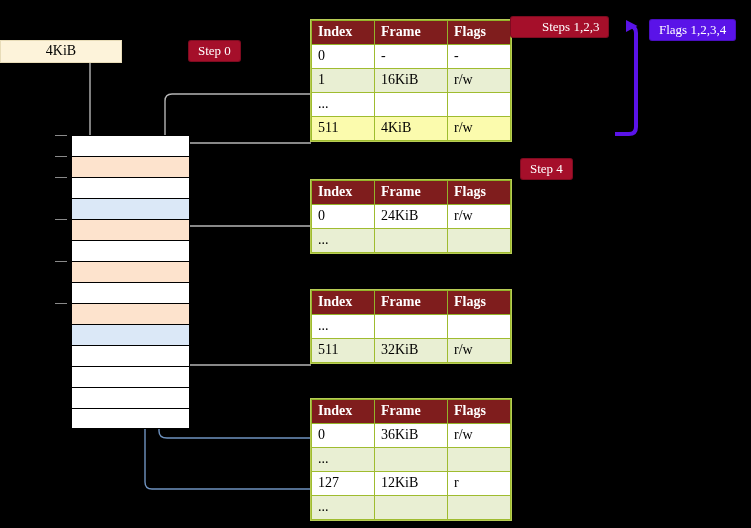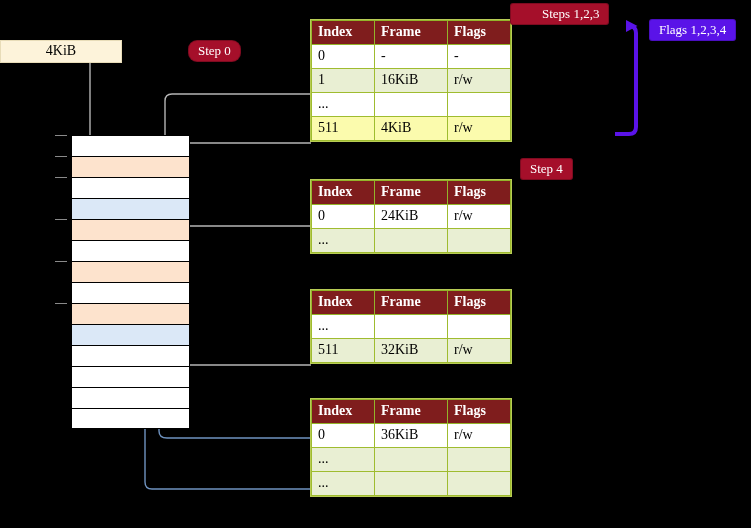--- a/index.html
+++ b/index.html
@@ -289,29 +289,34 @@
           <tr class="row-white">
             <td class="c-index">0</td>
             <td class="c-frame">36KiB</td>
             <td class="c-flags">r/w</td>
           </tr>
           <tr class="row-tint">
             <td class="c-index">...</td>
             <td class="c-frame">&nbsp;</td>
             <td class="c-flags">&nbsp;</td>
           </tr>
+          <tr class="row-white">
+            <td class="c-index">127</td>
+            <td class="c-frame">12KiB</td>
+            <td class="c-flags">r</td>
+          </tr>
           <tr class="row-tint">
             <td class="c-index">...</td>
             <td class="c-frame">&nbsp;</td>
             <td class="c-flags">&nbsp;</td>
           </tr>
         </tbody>
       </table>
     </div>
 
   <div id="badges-mount">
-      <div class="badge badge-red" style="left: 189px; top: 41px; border-radius: 8px;"><span>Step 0</span></div>
-      <div class="badge badge-red" style="left: 511px; top: 4px; padding-left: 31px;"><span>Steps 1,2,3</span></div>
+      <div class="badge badge-red" style="left: 189px; top: 41px;"><span>Step 0</span></div>
+      <div class="badge badge-red" style="left: 511px; top: 17px; padding-left: 31px;"><span>Steps 1,2,3</span></div>
       <div class="badge badge-blue" style="left: 650px; top: 20px;"><span>Flags 1,2,3,4</span></div>
       <div class="badge badge-red" style="left: 521px; top: 159px; text-align: center;"><span>Step 4</span></div>
     </div>
 
 </div>
 
 </body></html>

